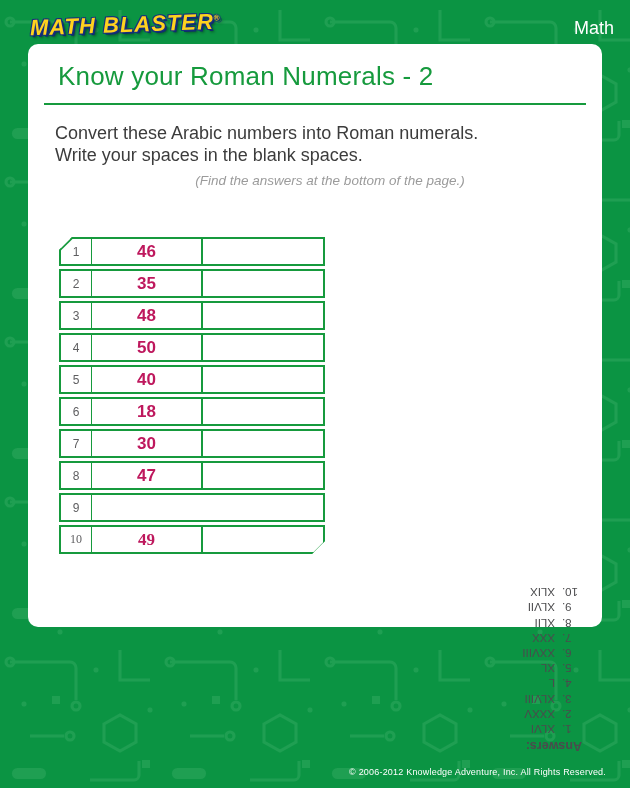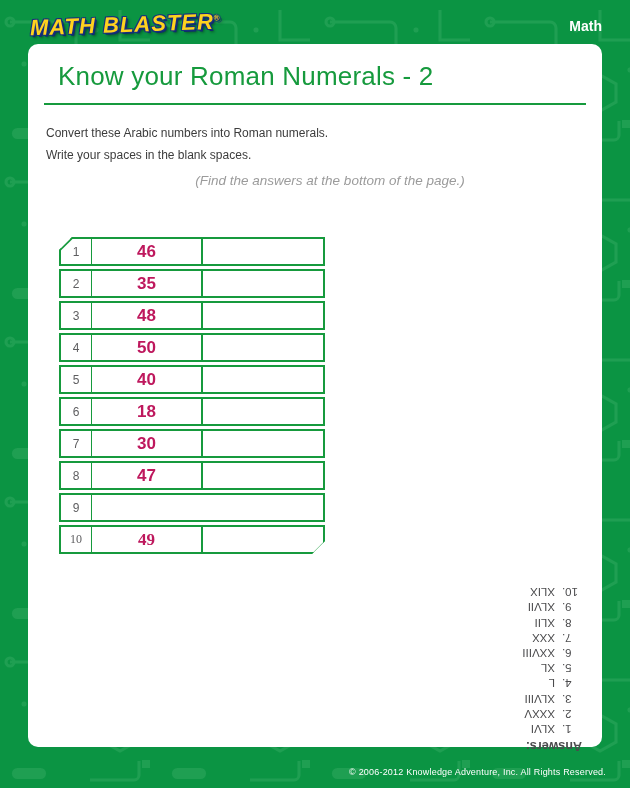--- a/index.html
+++ b/index.html
@@ -23,38 +23,38 @@
     color:#ffd21e;
     text-shadow:
       -1px -1px 0 #16307e, 1px -1px 0 #16307e,
       -1px  1px 0 #16307e, 1px  1px 0 #16307e,
        2px  2px 0 #122a70, 3px 3px 3px rgba(0,0,0,.45);
     transform:rotate(-2deg);
     white-space:nowrap;
   }
   .logo sup{font-size:8px;font-style:normal;vertical-align:super;}
   .category{
-    position:absolute;top:18px;right:28px;
-    color:#ffffff;font-size:14px;font-weight:bold;
+    position:absolute;top:18px;right:16px;
+    color:#ffffff;font-size:18px;
   }
 
   
   .page{
-    position:absolute;left:28px;top:44px;width:574px;height:703px;
+    position:absolute;left:28px;top:44px;width:574px;height:583px;
     background:#ffffff;border-radius:10px;
   }
   .title{
     margin:17px 16px 0 30px;
     font-size:26px;font-weight:400;letter-spacing:.2px;
     color:var(--green);
   }
   .rule{margin:11px 16px 0 16px;border-top:2px solid var(--green);}
   .instructions{
-    margin:17px 0 0 18px;
-    font-size:12px;line-height:22px;color:#3c3c3c;
+    margin:17px 0 0 27px;
+    font-size:18px;line-height:22px;color:#3c3c3c;
   }
   .note{
     margin:7px 0 0 30px;
     font-size:13.5px;font-style:italic;color:#9b9b9b;text-align:center;
   }
 
   
   .ttable{position:absolute;left:31px;top:193px;width:266px;}
   .trow{
     position:relative;display:flex;height:29px;margin-bottom:3px;

